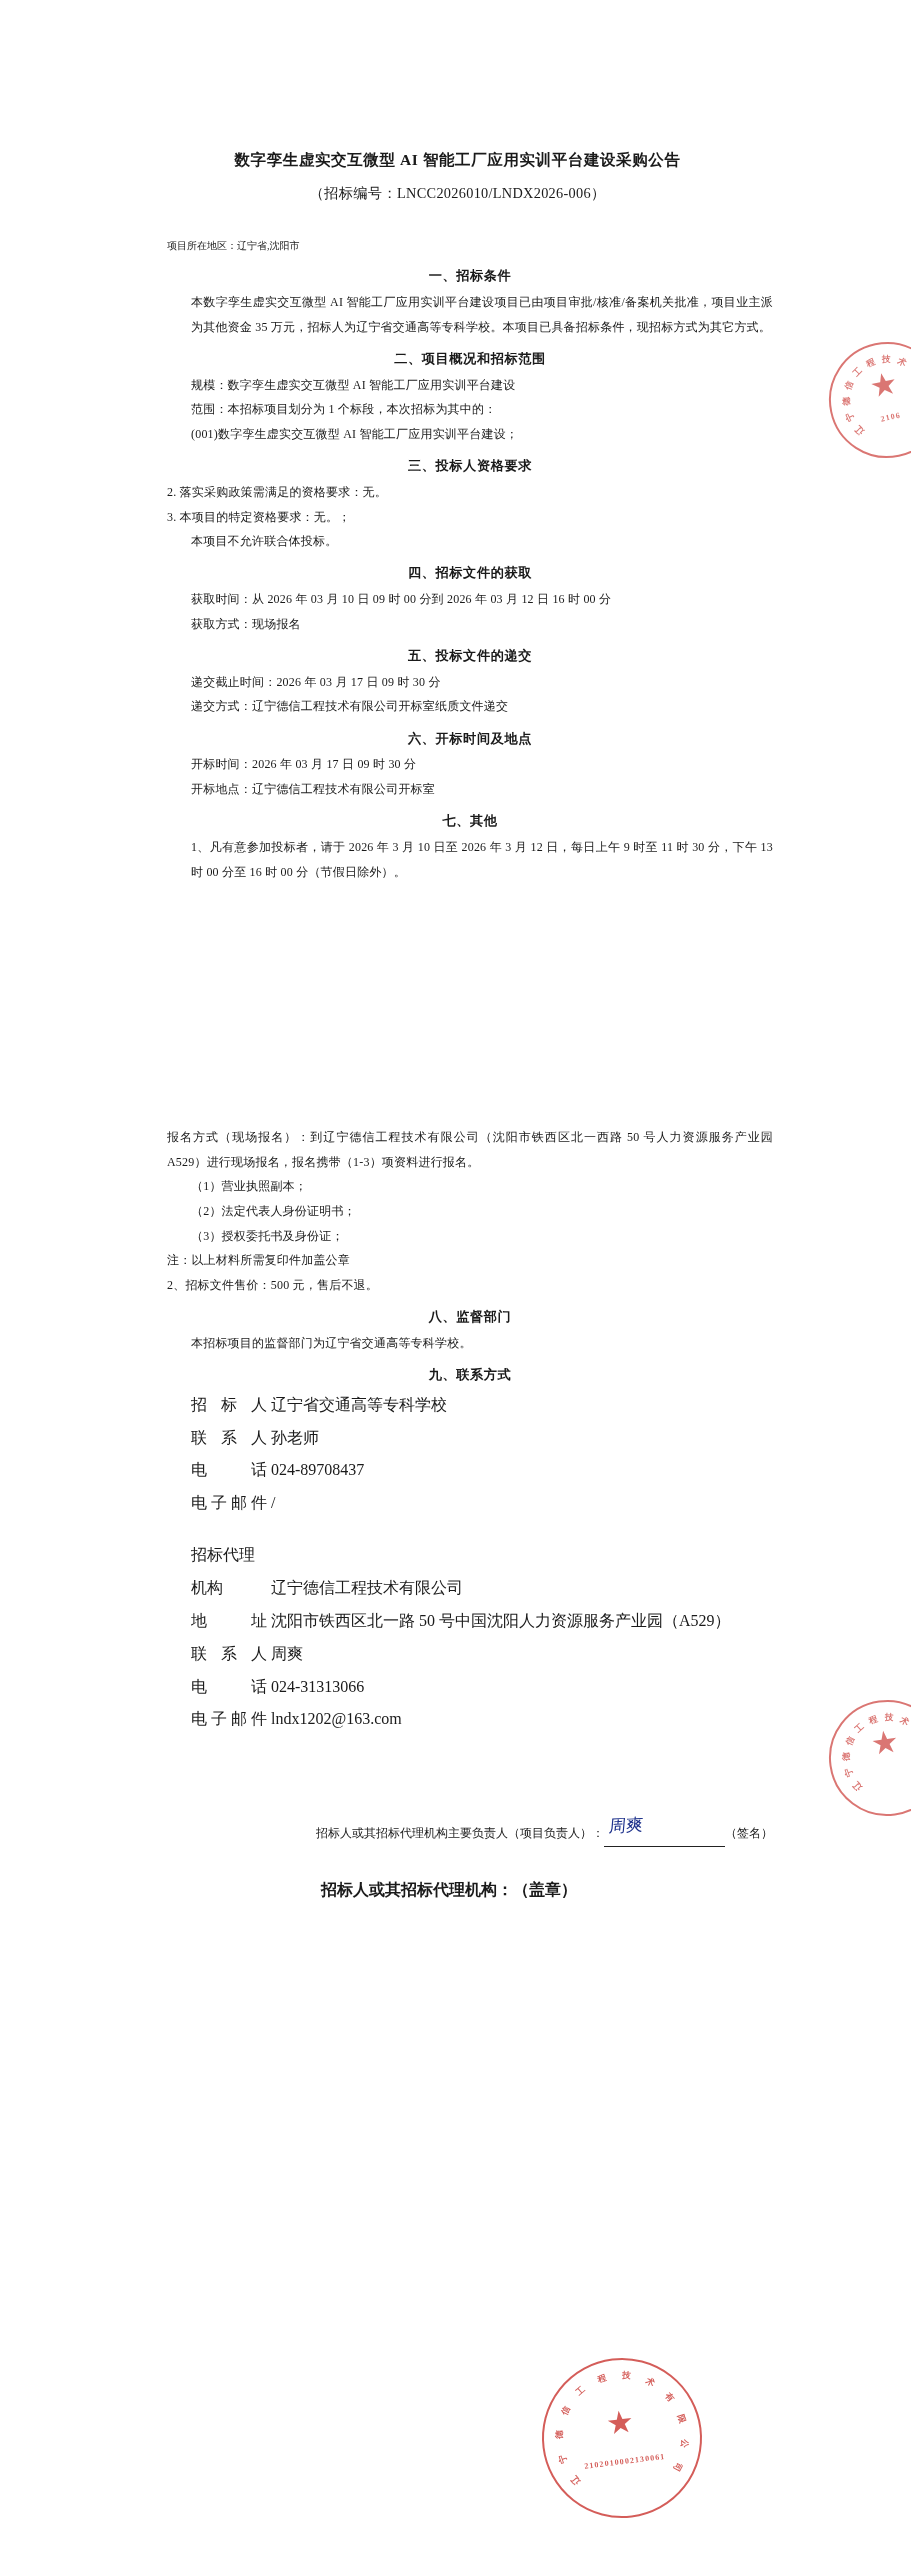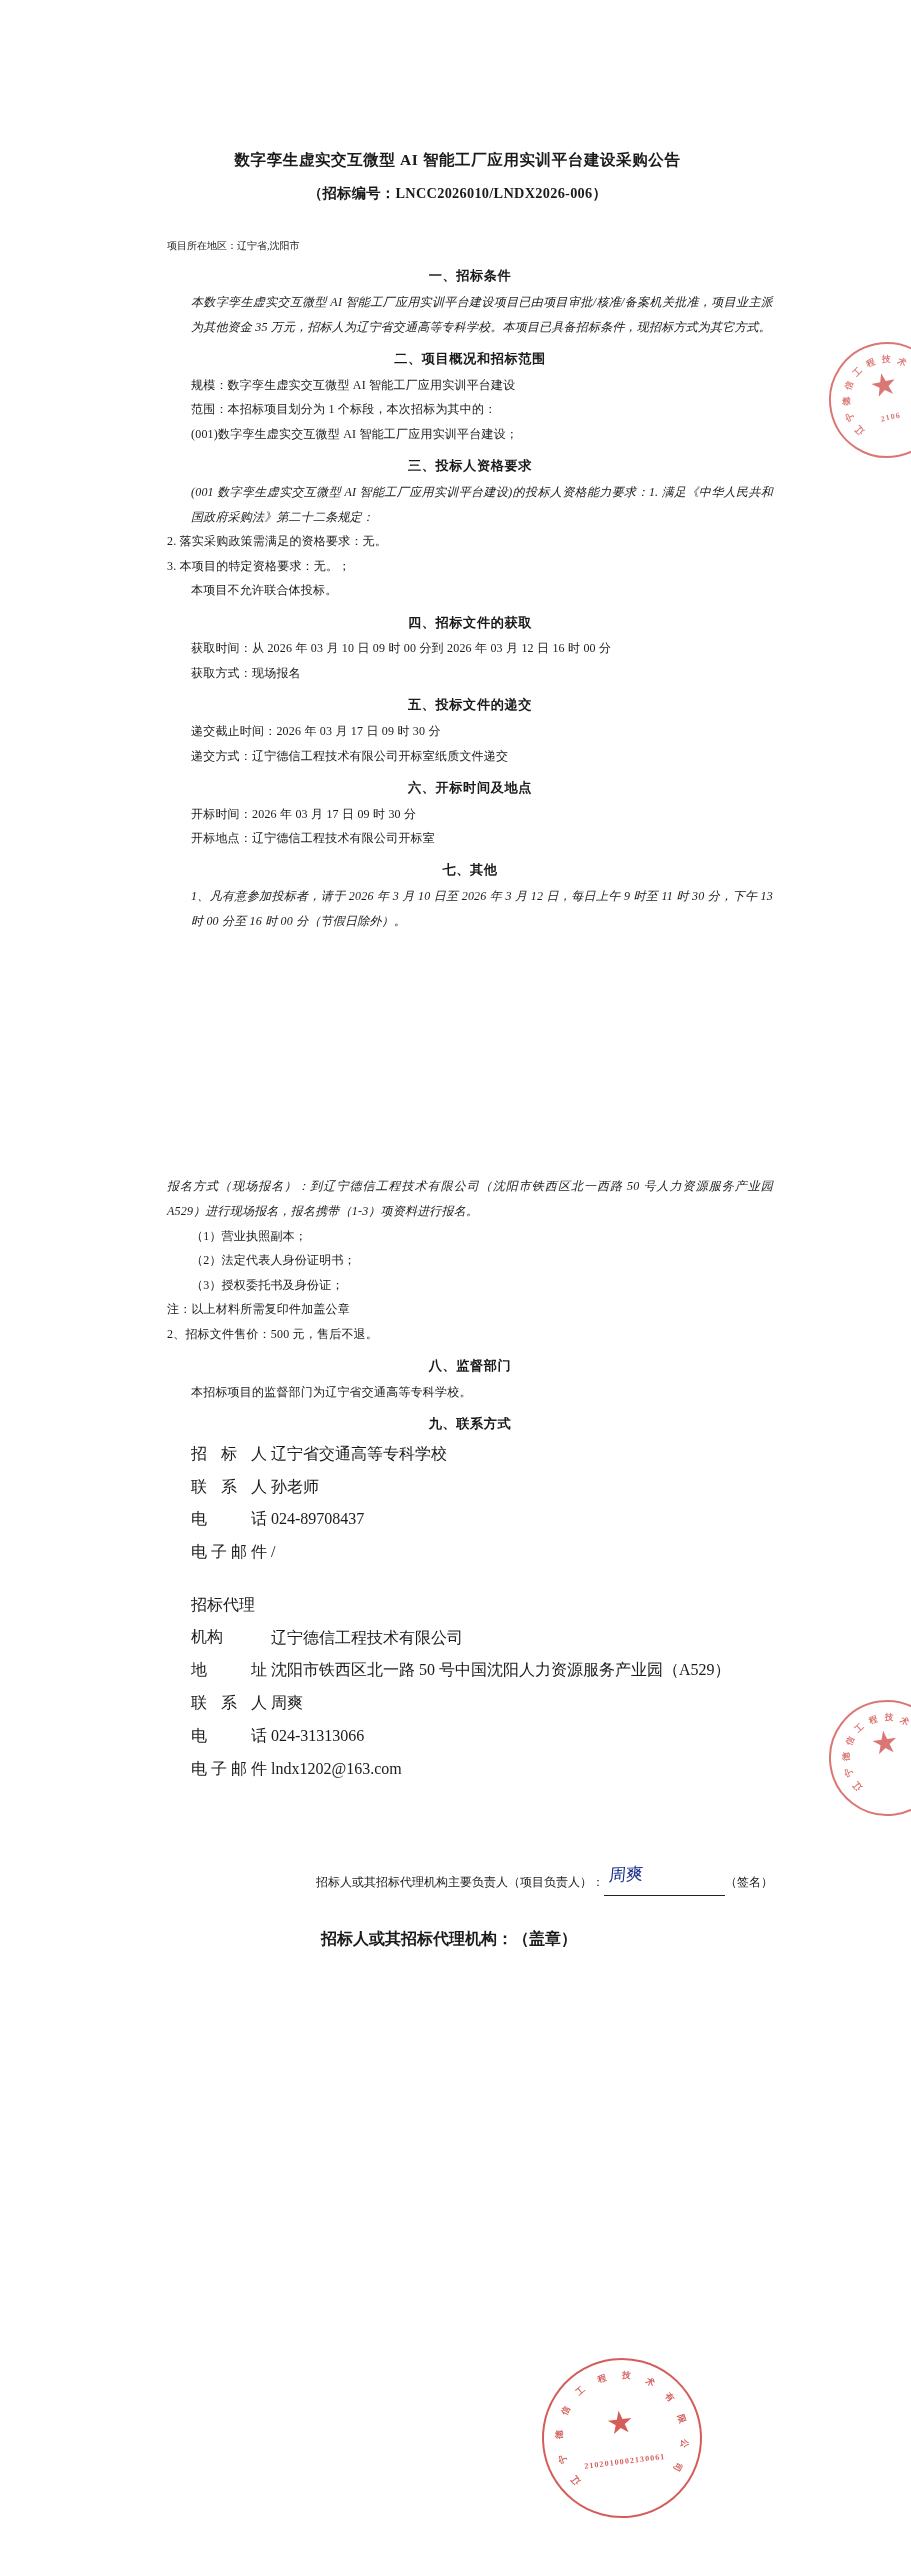--- a/index.html
+++ b/index.html
@@ -29,21 +29,21 @@
     text-align: center;
     font-size: 15.5px;
     font-weight: bold;
     letter-spacing: 0.6px;
     margin-top: 148px;
     line-height: 1.6;
   }
   .doc-subtitle {
     text-align: center;
     font-size: 14.3px;
-    font-weight: bold;
+    font-weight: normal;
     letter-spacing: 0.3px;
     margin-top: 11.5px;
   }
   .para {
     font-size: 12px;
     line-height: 2.05;
     letter-spacing: 0.2px;
     margin: 0;
   }
   .indent1 { text-indent: 0; padding-left: 25px; }
@@ -58,21 +58,20 @@
     text-align: center;
   }
   .block { margin-top: 5.7px; }
   .loc-line {
     font-size: 10px;
     padding-left: 25px;
     line-height: 2.05;
   }
   .just {
     text-align: justify;
-    font-style: italic;
   }
 
   
   .kv {
     font-size: 16px;
     line-height: 2.05;
     padding-left: 49px;
   }
   .kv .k {
     display: inline-block;
@@ -210,21 +209,20 @@
 
     <div class="block">
       <div class="section-head">二、项目概况和招标范围</div>
       <p class="para indent2">规模：数字孪生虚实交互微型 AI 智能工厂应用实训平台建设</p>
       <p class="para indent2">范围：本招标项目划分为 1 个标段，本次招标为其中的：</p>
       <p class="para indent2">(001)数字孪生虚实交互微型 AI 智能工厂应用实训平台建设；</p>
     </div>
 
     <div class="block">
       <div class="section-head">三、投标人资格要求</div>
-      <p class="para indent2 just">(001 数字孪生虚实交互微型 AI 智能工厂应用实训平台建设)的投标人资格能力要求：1. 满足《中华人民共和国政府采购法》第二十二条规定：</p>
       <p class="para indent1">2. 落实采购政策需满足的资格要求：无。</p>
       <p class="para indent1">3. 本项目的特定资格要求：无。；</p>
       <p class="para indent2">本项目不允许联合体投标。</p>
     </div>
 
     <div class="block">
       <div class="section-head">四、招标文件的获取</div>
       <p class="para indent2">获取时间：从 2026 年 03 月 10 日 09 时 00 分到 2026 年 03 月 12 日 16 时 00 分</p>
       <p class="para indent2">获取方式：现场报名</p>
     </div>

